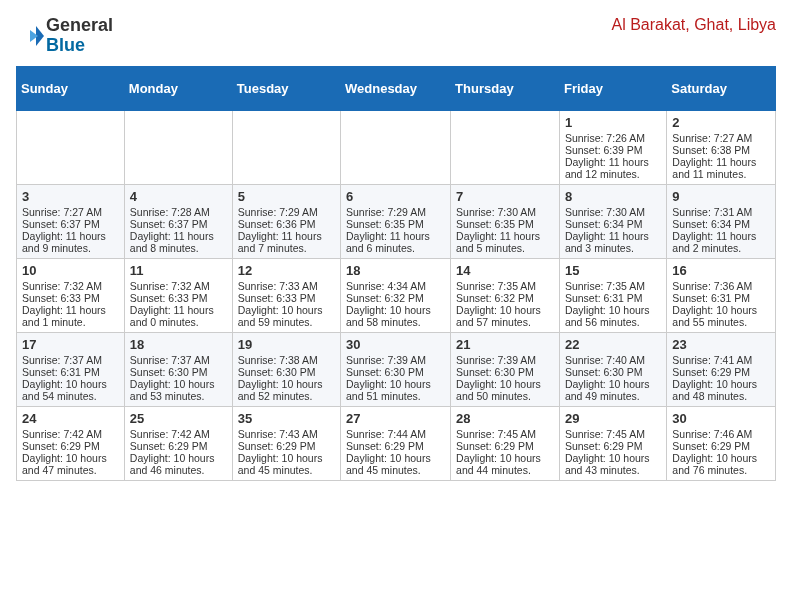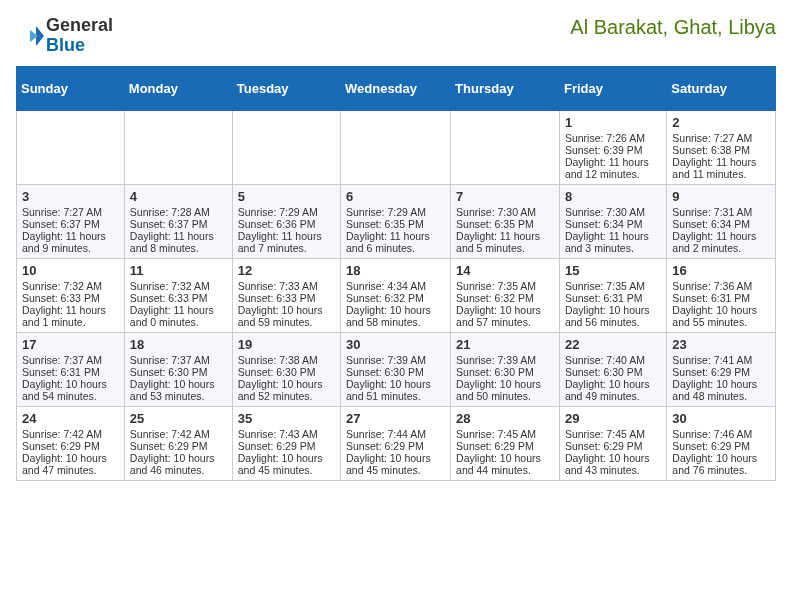--- a/index.html
+++ b/index.html
@@ -42,22 +42,22 @@
     }
     .title-block {
       text-align: right;
     }
     .month-title {
       font-size: 36px;
       font-weight: bold;
       color: #333;
     }
     .location {
-      font-size: 20px;
-      color: #4d7c0f;
+      font-size: 16px;
+      color: #b91c1c;
     }
     table {
       width: 100%;
       border-collapse: collapse;
     }
     th {
       background-color: #1a6bb5;
       color: #fff;
       font-size: 13px;
       padding: 14px 4px;

